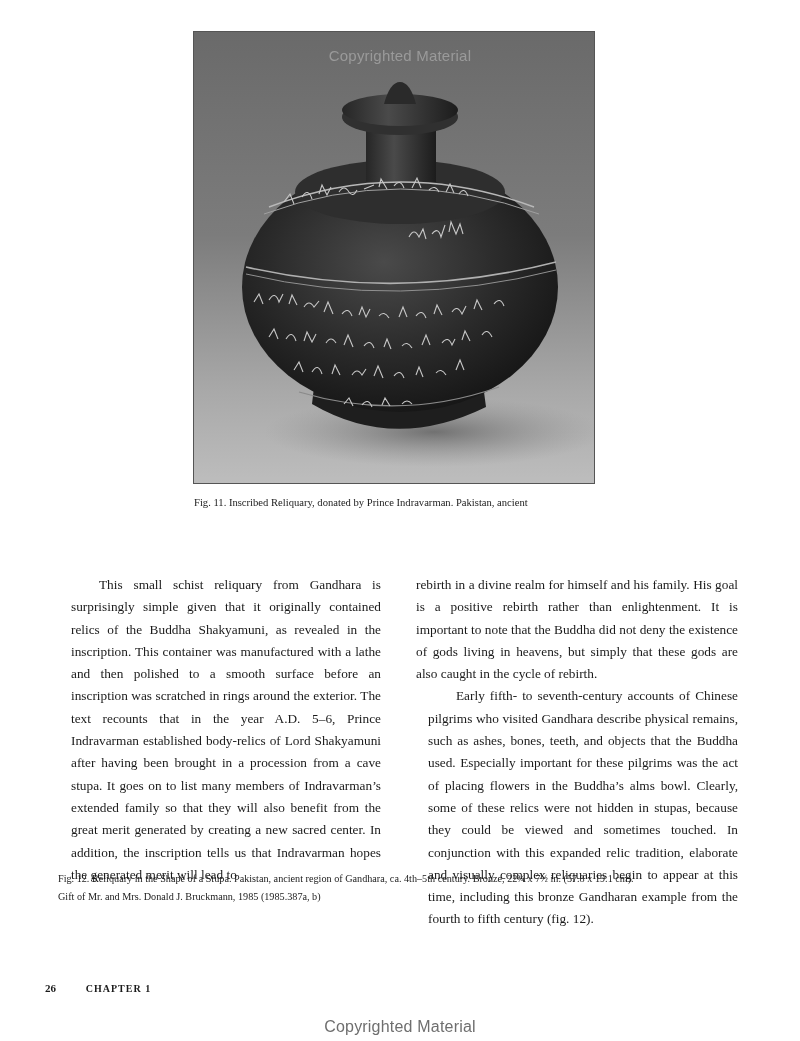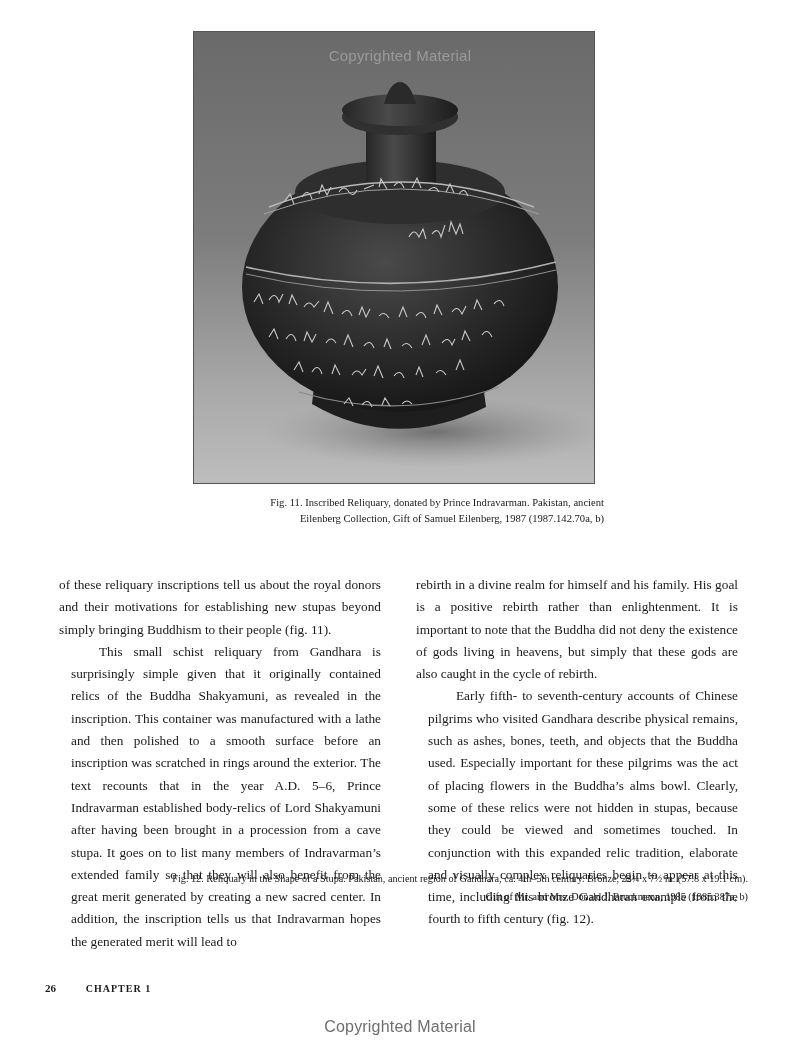--- a/index.html
+++ b/index.html
@@ -65,21 +65,20 @@
     }
     .caption.fig12 {
       left: 58px;
       top: 870px;
       width: 690px;
       font-size: 10.2px;
       line-height: 18px;
     }
     .caption p {
       margin: 0;
-      text-align: right;
     }
 
     .column {
       position: absolute;
       top: 574px;
       width: 322px;
       font-size: 13.3px;
       line-height: 22.3px;
       text-align: justify;
     }
@@ -163,25 +162,23 @@
       <path d="M60 270 l5 -8 l4 10 M75 268 q6 -10 10 2 l4 -8 M95 272 l3 -9 l5 10 M110 275 q5 -8 10 0 l5 -6 M130 280 l4 -10 l5 12 M148 282 q6 -8 10 2 M165 283 l3 -8 l4 10 l4 -8 M185 284 q5 -6 10 2 M205 285 l4 -10 l4 10 M222 284 q6 -8 10 2 M240 282 l3 -9 l5 10 M258 280 q5 -8 10 2 l4 -8 M280 277 l3 -9 l5 10 M300 272 q6 -8 10 2"></path>
       <path d="M75 305 l5 -8 l4 10 M92 307 q6 -10 10 2 M110 309 l3 -9 l5 10 l4 -8 M132 311 q5 -8 10 0 M150 313 l4 -10 l5 12 M170 314 q6 -8 10 2 M190 315 l3 -8 l4 10 M208 314 q5 -6 10 2 M228 313 l4 -10 l4 10 M248 311 q6 -8 10 2 l3 -6 M268 308 l3 -9 l5 10 M288 303 q5 -8 10 2"></path>
       <path d="M100 338 l5 -8 l4 10 M118 340 q6 -10 10 2 M138 342 l3 -9 l5 10 M158 343 q5 -8 10 0 l4 -6 M180 344 l4 -10 l5 12 M200 344 q6 -8 10 2 M222 343 l3 -8 l4 10 M242 341 q5 -6 10 2 M262 338 l4 -10 l4 10"></path>
       <path d="M150 372 l5 -6 l4 8 M168 373 q6 -8 10 2 M188 373 l3 -7 l5 8 M208 372 q5 -6 10 0"></path>
     </g>
   </svg>
 </div>
 
 <div class="caption fig11">
   <p>Fig. 11. Inscribed Reliquary, donated by Prince Indravarman. Pakistan, ancient</p>
-  <p>Eilenberg Collection, Gift of Samuel Eilenberg, 1987 (1987.142.70a, b)</p>
 </div>
 
 <div class="column left">
-  <p>of these reliquary inscriptions tell us about the royal donors and their motivations for establishing new stupas beyond simply bringing Buddhism to their people (fig. 11).</p>
   <p class="indent">This small schist reliquary from Gandhara is surprisingly simple given that it originally contained relics of the Buddha Shakyamuni, as revealed in the inscription. This container was manufactured with a lathe and then polished to a smooth surface before an inscription was scratched in rings around the exterior. The text recounts that in the year A.D. 5–6, Prince Indravarman established body-relics of Lord Shakyamuni after having been brought in a procession from a cave stupa. It goes on to list many members of Indravarman’s extended family so that they will also benefit from the great merit generated by creating a new sacred center. In addition, the inscription tells us that Indravarman hopes the generated merit will lead to</p>
 </div>
 
 <div class="column right">
   <p>rebirth in a divine realm for himself and his family. His goal is a positive rebirth rather than enlightenment. It is important to note that the Buddha did not deny the existence of gods living in heavens, but simply that these gods are also caught in the cycle of rebirth.</p>
   <p class="indent">Early fifth- to seventh-century accounts of Chinese pilgrims who visited Gandhara describe physical remains, such as ashes, bones, teeth, and objects that the Buddha used. Especially important for these pilgrims was the act of placing flowers in the Buddha’s alms bowl. Clearly, some of these relics were not hidden in stupas, because they could be viewed and sometimes touched. In conjunction with this expanded relic tradition, elaborate and visually complex reliquaries begin to appear at this time, including this bronze Gandharan example from the fourth to fifth century (fig. 12).</p>
 </div>
 
 <div class="caption fig12">
   <p>Fig. 12. Reliquary in the Shape of a Stupa. Pakistan, ancient region of Gandhara, ca. 4th–5th century. Bronze, 22¾ x 7½ in. (57.8 x 19.1 cm).</p>

